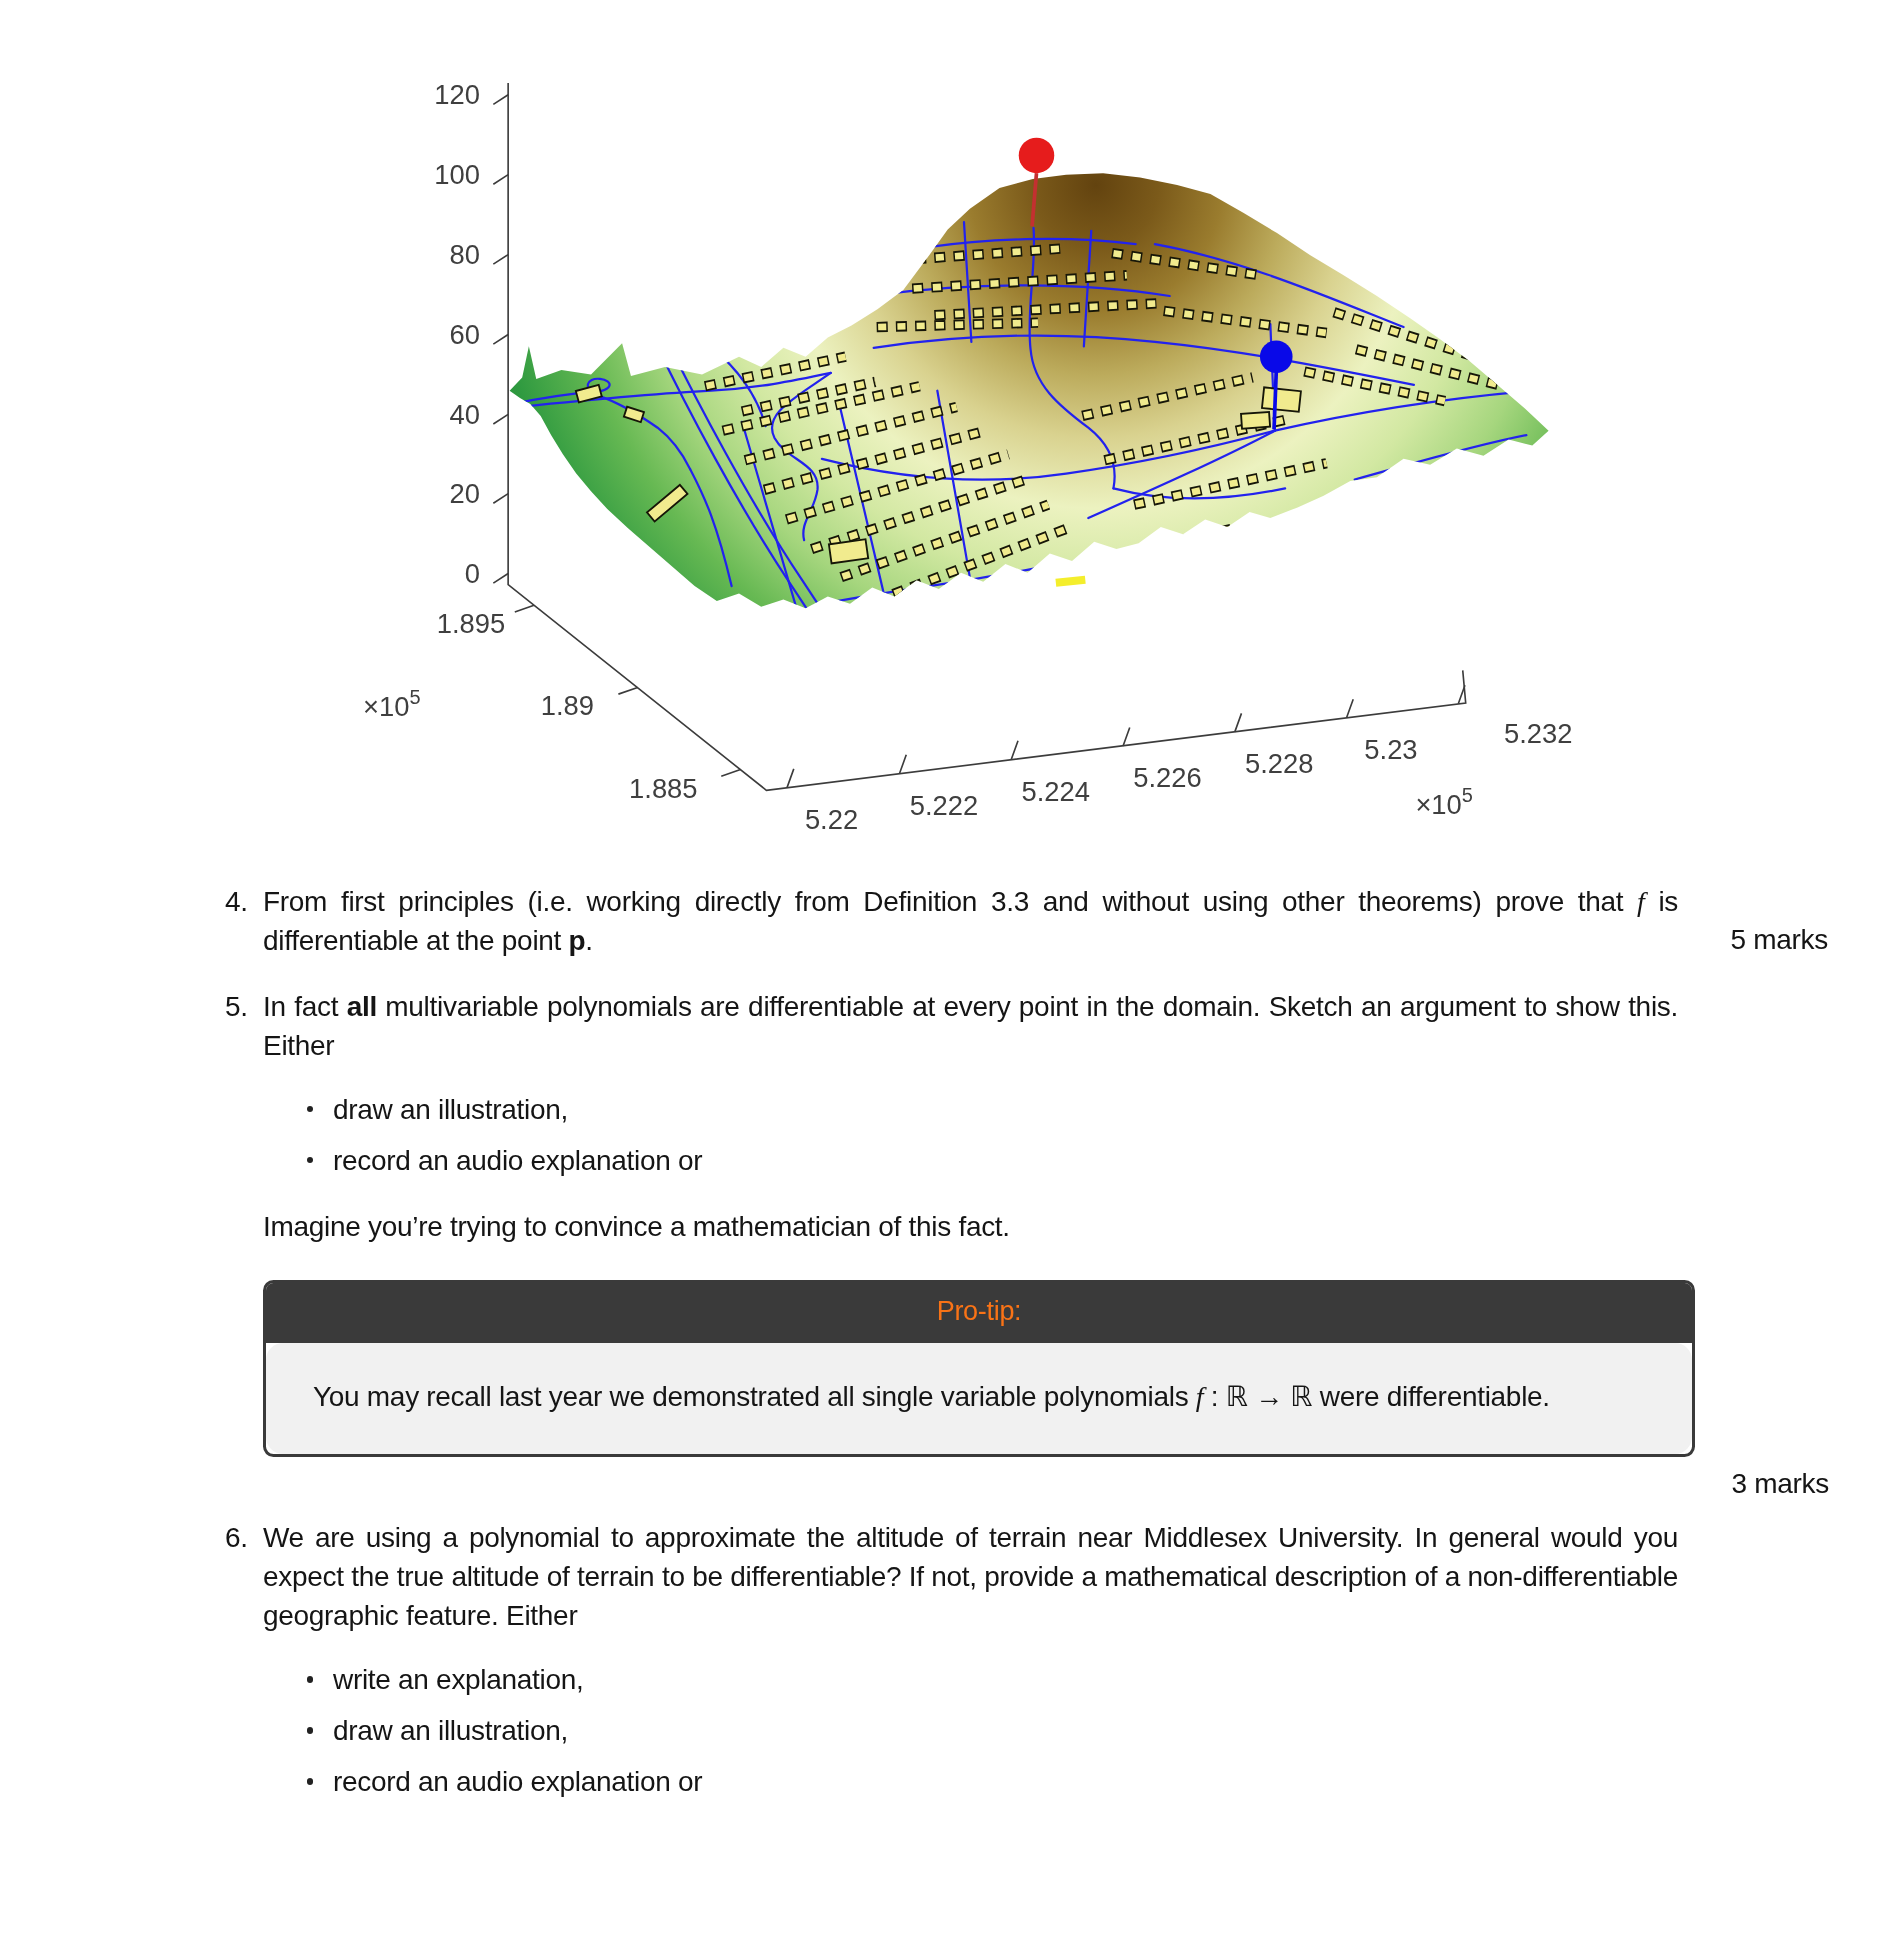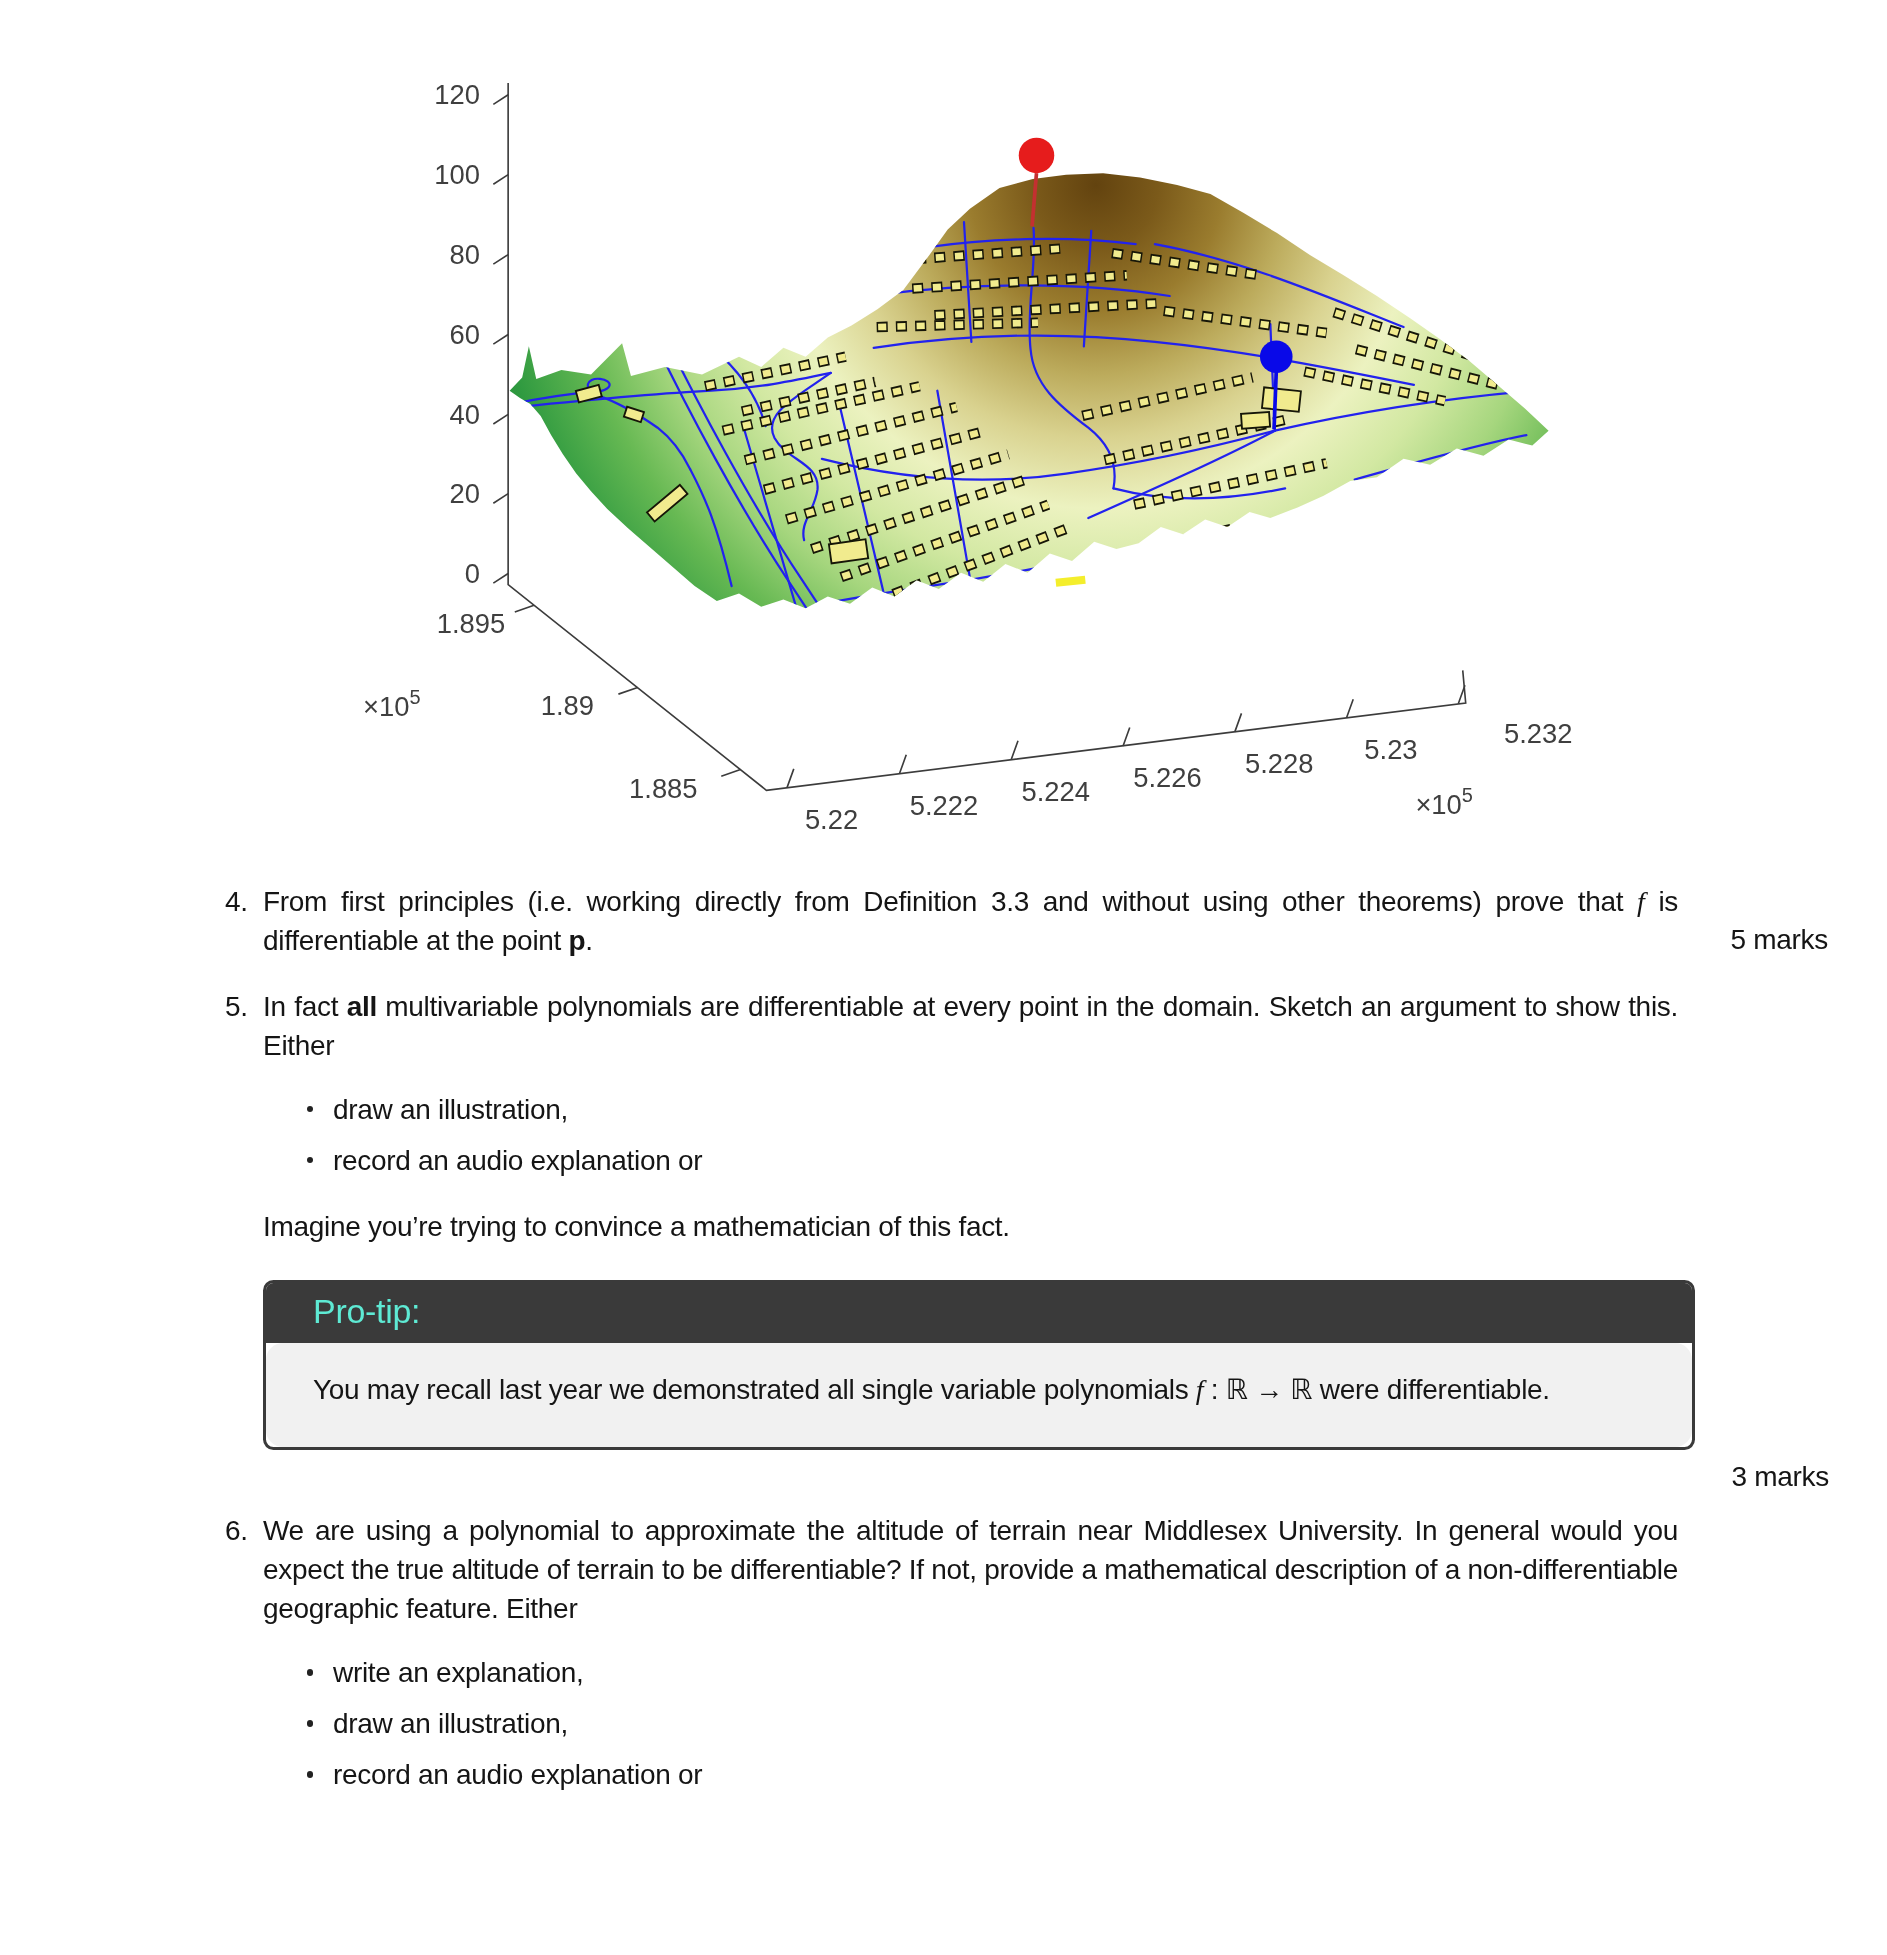--- a/index.html
+++ b/index.html
@@ -13,22 +13,22 @@
   .item .body{margin:0 17px 0 41px;text-align:justify;}
   .marks{position:absolute;right:-133px;bottom:1.5px;white-space:nowrap;}
   .marksline{width:1607px;text-align:right;margin:7.4px 0 15px 0;}
   ul.blist{list-style:none;margin:25px 0 27px 83px;padding:0;}
   ul.blist li{position:relative;padding-left:28px;margin:0 0 12px 0;}
   ul.blist li .dot{position:absolute;left:1.5px;top:15.5px;width:6.7px;height:6.7px;
                    border-radius:50%;background:#222;}
   .plain{margin:0 0 0 41px;}
   .protip{margin:34px 0 0 41px;width:1432px;box-sizing:border-box;
           border:3px solid #3a3a3a;border-radius:10.4px;overflow:hidden;}
-  .protip .hd{background:#3a3a3a;color:#5eead4;padding:9px 47px 12px 47px;font-size:34px;}
-  .protip .bd{background:#f1f1f1;padding:27px 47px 38px 47px;border-radius:17px;}
+  .protip .hd{background:#3a3a3a;color:#f97316;padding:9px 47px 12px 47px;font-size:27px;text-align:center;}
+  .protip .bd{background:#f1f1f1;padding:34px 47px 38px 47px;border-radius:17px;}
   .mitalic{font-family:"Liberation Serif", serif;font-style:italic;}
   .mbold{font-weight:bold;}
   .bb{font-family:"DejaVu Sans", sans-serif;}
   svg text{font-family:"Liberation Sans", sans-serif;fill:#3f3f3f;font-size:37px;letter-spacing:0;}
 </style>
 </head>
 <body>
 
 <div class="figure">
 <svg width="1888" height="851" viewBox="0 0 2550 1150">

